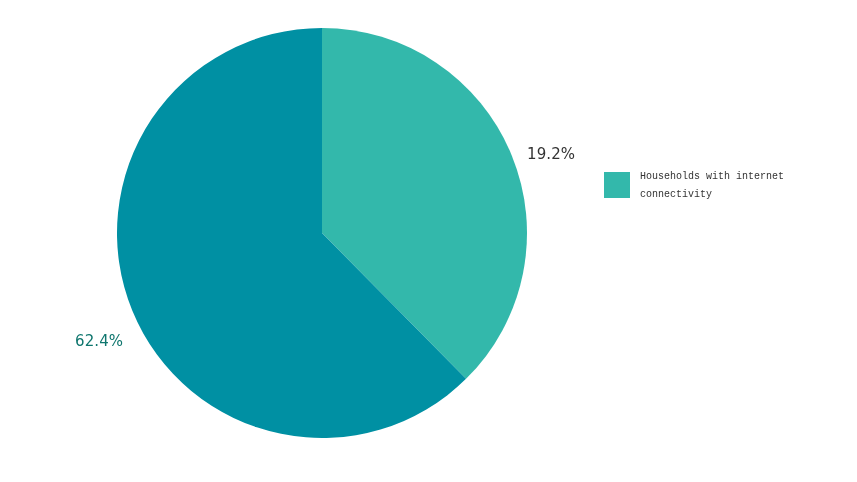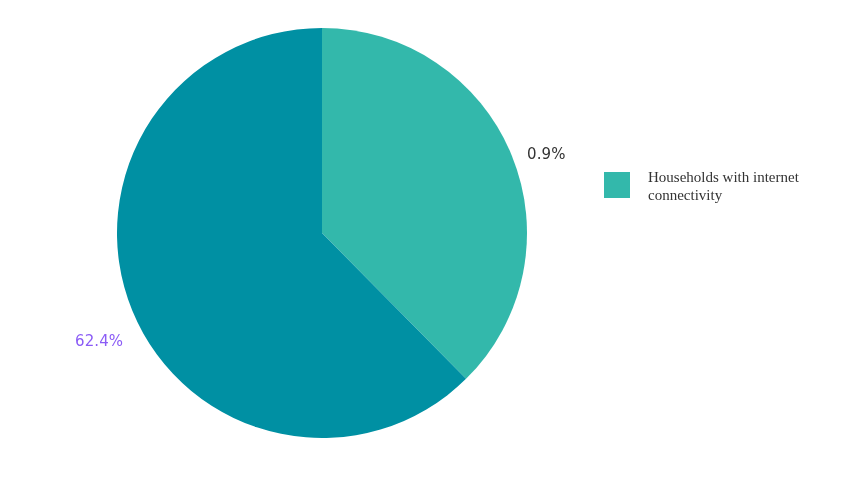--- a/index.html
+++ b/index.html
@@ -44,43 +44,43 @@
     align-items: flex-start;
     margin-bottom: 70px;
   }
   .legend-swatch {
     width: 26px;
     height: 26px;
     flex: 0 0 26px;
     margin-top: 4px;
   }
   .legend-text {
-    margin-left: 18px;
-    font-family: Liberation Serif, serif;
-    font-size: 15px;
+    margin-left: 10px;
+    font-family: Liberation Mono, monospace;
+    font-size: 10px;
     line-height: 18px;
     color: #333333;
     width: 155px;
   }
 </style>
 </head>
 <body>
 
 <div id="canvas" style="background: rgb(255, 255, 255);">
 
   <svg id="pie-svg" width="857" height="482" viewBox="0 0 857 482">
     <g id="pie-slices">
         <path d="M 322 233 L 322 28 A 205 205 0 0 1 466.04324380876403 378.8648138279035 Z" fill="#33b8ab"></path>
         <path d="M 322 233 L 466.04324380876403 378.8648138279035 A 205 205 0 1 1 321.99999999999994 28 Z" fill="#0090a3"></path>
       </g>
   </svg>
 
-  <div class="pct-label" id="label-slice-0" style="color: rgb(51, 51, 51);">0.9%</div>
+  <div class="pct-label" id="label-slice-0" style="color: rgb(51, 51, 51);">19.2%</div>
 
-  <div class="pct-label" id="label-slice-1" style="color: #8b5cf6;">62.4%</div>
+  <div class="pct-label" id="label-slice-1" style="color: #0f766e;">62.4%</div>
 
   <div id="legend">
 
     <div class="legend-item">
       <div class="legend-swatch" id="swatch-0" style="background: rgb(51, 184, 171);"></div>
       <div class="legend-text">Households with internet connectivity</div>
     </div>
 
 
   </div>

